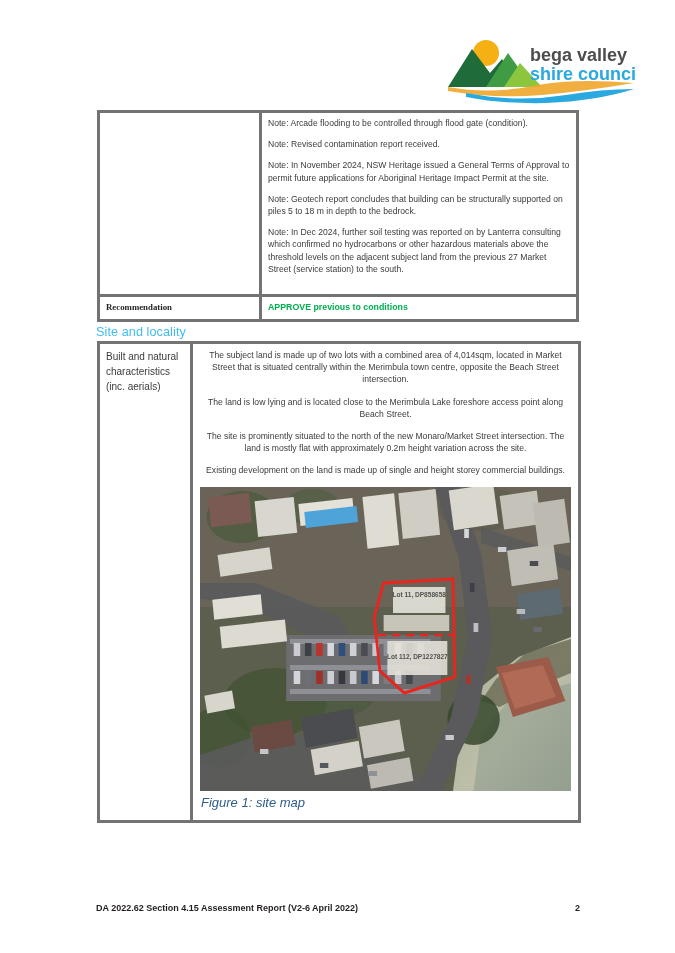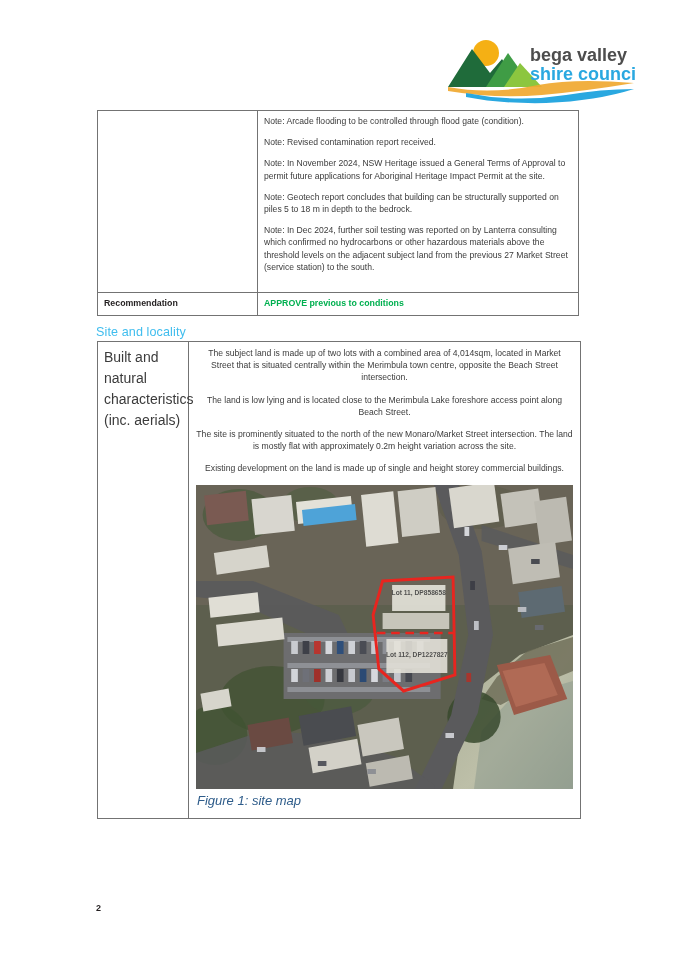--- a/index.html
+++ b/index.html
@@ -35,21 +35,21 @@
   
   .doc-table {
     position: absolute;
     border-collapse: collapse;
     table-layout: fixed;
     font-size: 8.6px;
     line-height: 1.42;
     color: #3b3b3b;
   }
   .doc-table td {
-    border: 1px solid #737373;
+    border: 3px solid #737373;
     vertical-align: top;
     padding: 4px 6px 5px 6px;
   }
 
   #top-table {
     left: 97px;
     top: 110px;
     width: 482px;
   }
   #top-table td.col-label {
@@ -57,20 +57,21 @@
   }
   #top-table td.notes-cell p {
     margin: 0 0 9px 0;
   }
   #top-table td.notes-cell p:last-child { margin-bottom: 14px; }
 
   .label-strong {
     font-weight: bold;
     color: #231f20;
     font-size: 8.8px;
+    font-family: Liberation Serif, serif;
   }
   .approve-text {
     color: #00b050;
     font-weight: bold;
     font-size: 8.8px;
   }
 
   
   .section-heading {
     position: absolute;
@@ -83,21 +84,21 @@
   }
 
   
   #site-table {
     left: 97px;
     top: 341px;
     width: 484px;
   }
   #site-table td.col-label {
     width: 78px;
-    font-size: 14px;
+    font-size: 10px;
     line-height: 1.5;
     padding-top: 5px;
   }
   #site-table td.body-cell {
     padding: 5px 7px 6px 7px;
   }
   #site-table td.body-cell p {
     margin: 0 0 10px 0;
     text-align: center;
   }
@@ -322,16 +323,17 @@
             </svg>
           </div>
 
           <div class="figure-caption">Figure 1: site map</div>
         </td>
       </tr>
     </tbody>
   </table>
 
   <div class="footer">
+    <span>DA 2022.62 Section 4.15 Assessment Report (V2-6 April 2022)</span>
     <span class="pageno">2</span>
   </div>
 
 </div>
 
 </body></html>

